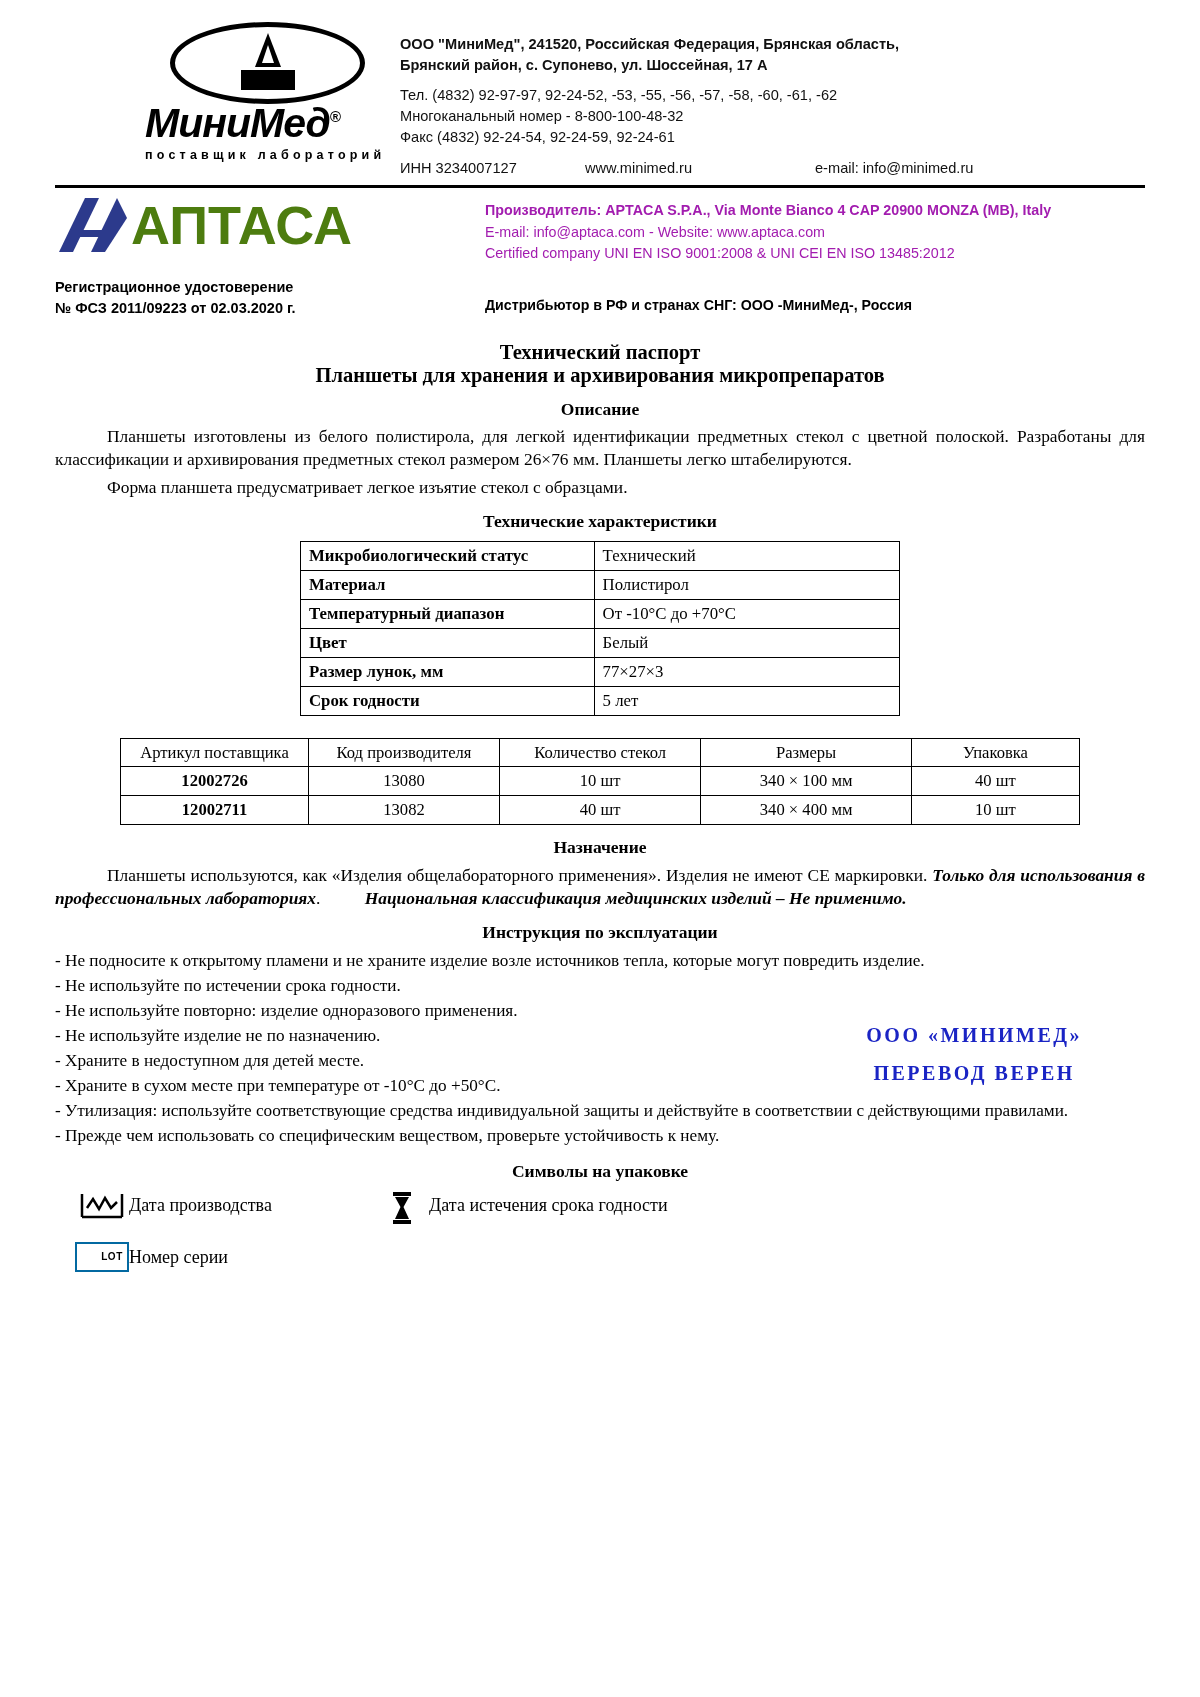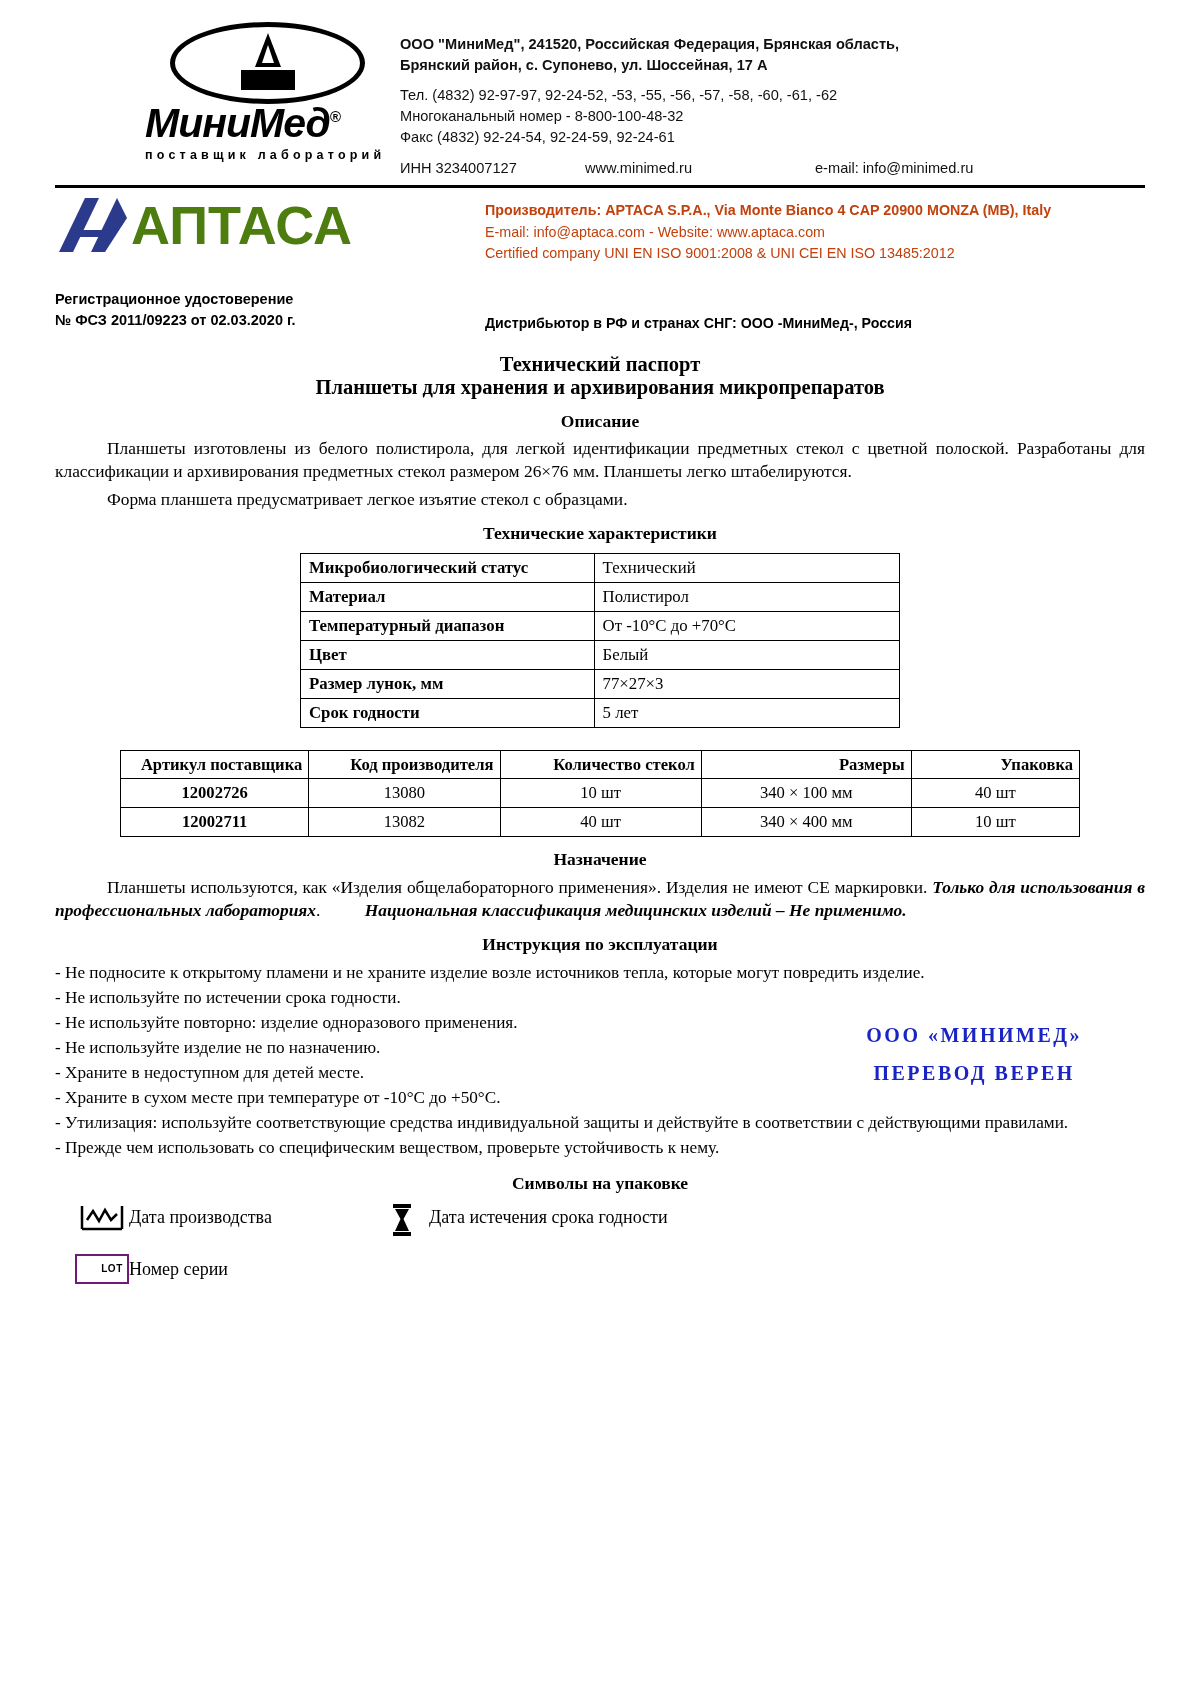--- a/index.html
+++ b/index.html
@@ -149,28 +149,28 @@
     letter-spacing: 0px;
     line-height: 1;
   }
   .manufacturer {
     flex: 1;
     font-family: "Liberation Sans", sans-serif;
     font-size: 14.3px;
     line-height: 1.5;
     padding-top: 4px;
     font-weight: bold;
-    color: #c2410c;
+    color: #a21caf;
   }
   .manufacturer .line2 { font-weight: normal; }
 
   .header-bottom {
     display: flex;
-    margin-top: 24px;
-    align-items: flex-end;
+    margin-top: 12px;
+    align-items: center;
   }
   .reg-cert {
     flex: 0 0 430px;
     font-family: "Liberation Sans", sans-serif;
     font-size: 14.5px;
     line-height: 1.45;
     font-weight: bold;
   }
   .distributor {
     flex: 1;
@@ -224,21 +224,21 @@
   .articles {
     margin: 22px auto 0 auto;
     width: 960px;
   }
   .articles th, .articles td {
     border: 1px solid #000;
     font-size: 16.6px;
     padding: 4px 6px;
     text-align: center;
   }
-  .articles th { font-weight: bold; line-height: 1.15; text-align: right; }
+  .articles th { font-weight: normal; line-height: 1.15; }
   .articles td.art { font-weight: bold; }
   .articles .c1 { width: 190px; }
   .articles .c2 { width: 190px; }
   .articles .c3 { width: 206px; }
   .articles .c4 { width: 220px; }
   .articles .c5 { width: 170px; }
 
   .purpose-para {
     font-size: 17.4px;
     line-height: 1.34;
@@ -286,21 +286,21 @@
     padding-top: 2px;
   }
   .sym-label {
     font-size: 18px;
     line-height: 1.25;
     padding-top: 6px;
   }
   .second-row { margin-top: 14px; display: flex; }
 
   .box-icon {
-    border: 2px solid #701a75;
+    border: 2px solid #0369a1;
     width: 44px;
     height: 26px;
     display: flex;
     align-items: center;
     justify-content: center;
     font-family: "Liberation Sans", sans-serif;
     font-size: 10px;
     font-weight: bold;
     letter-spacing: 0.5px;
     padding-left: 20px;

